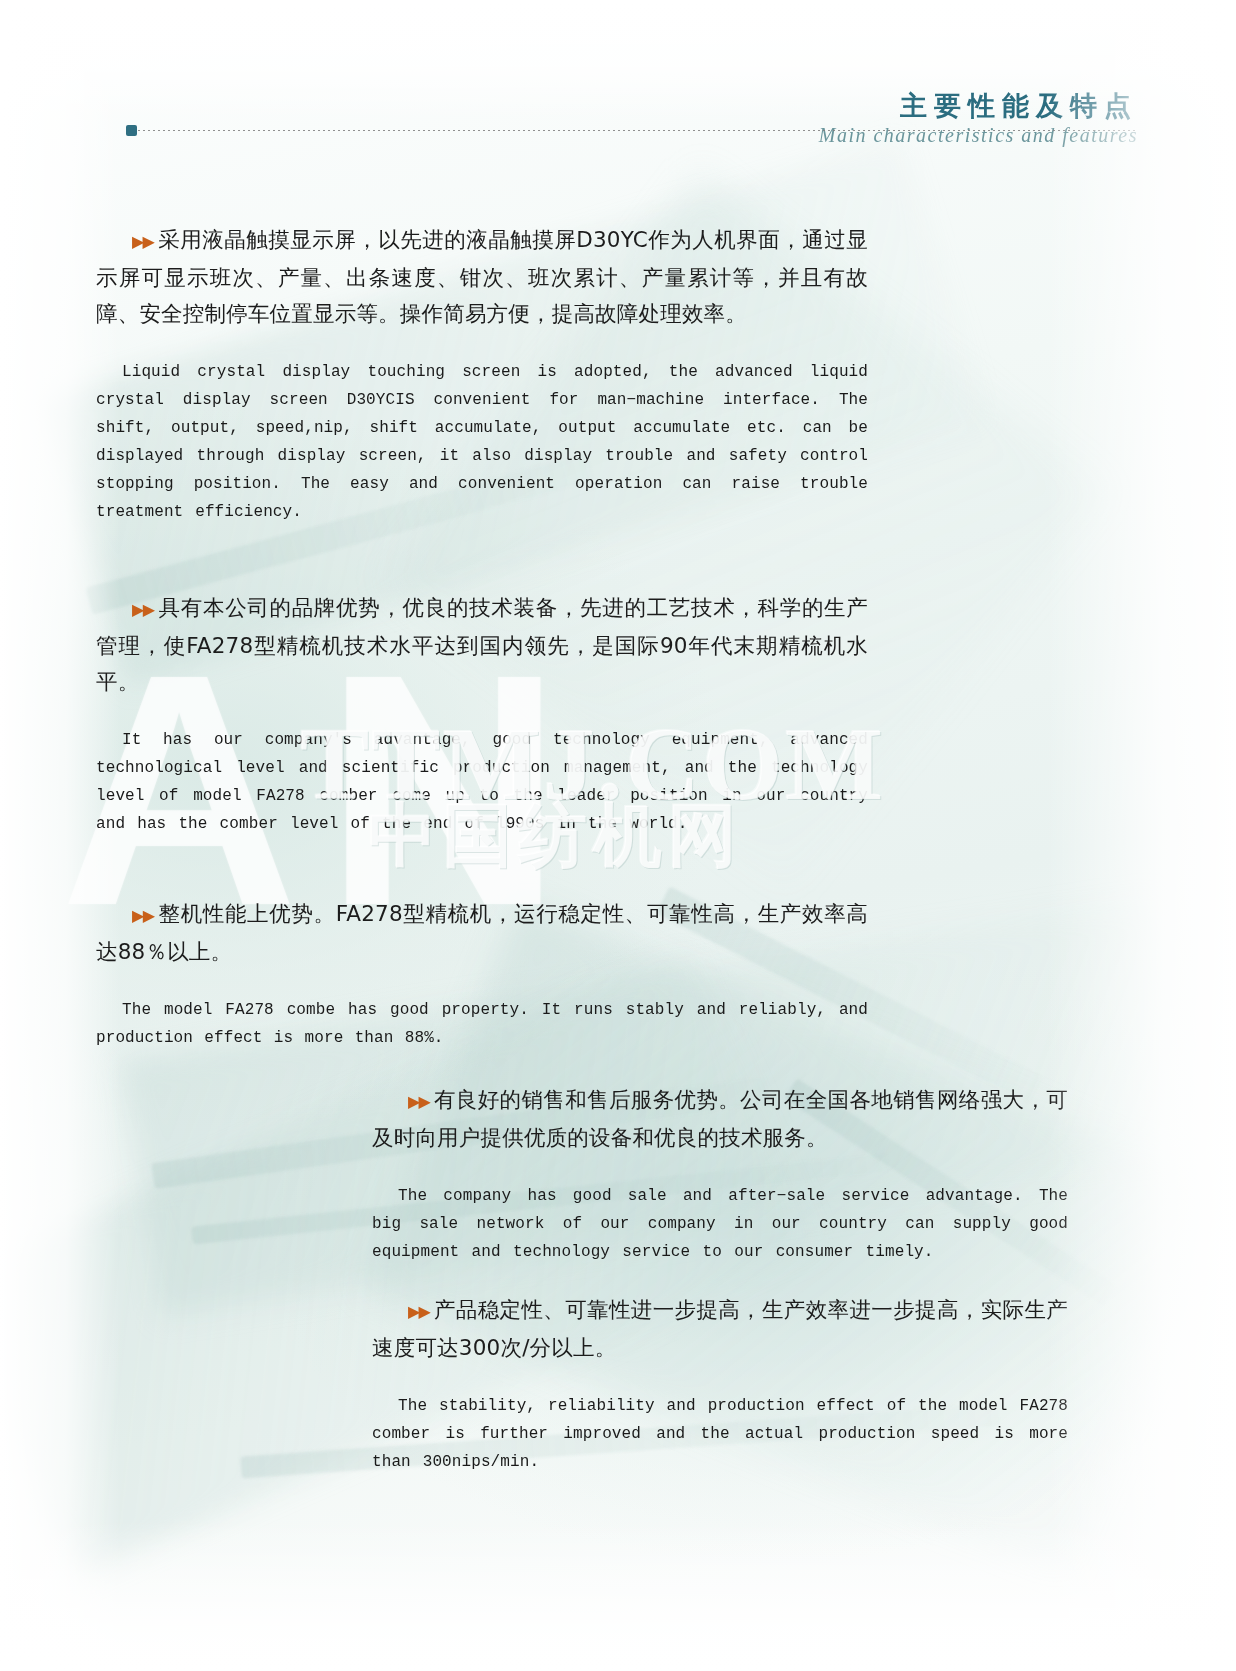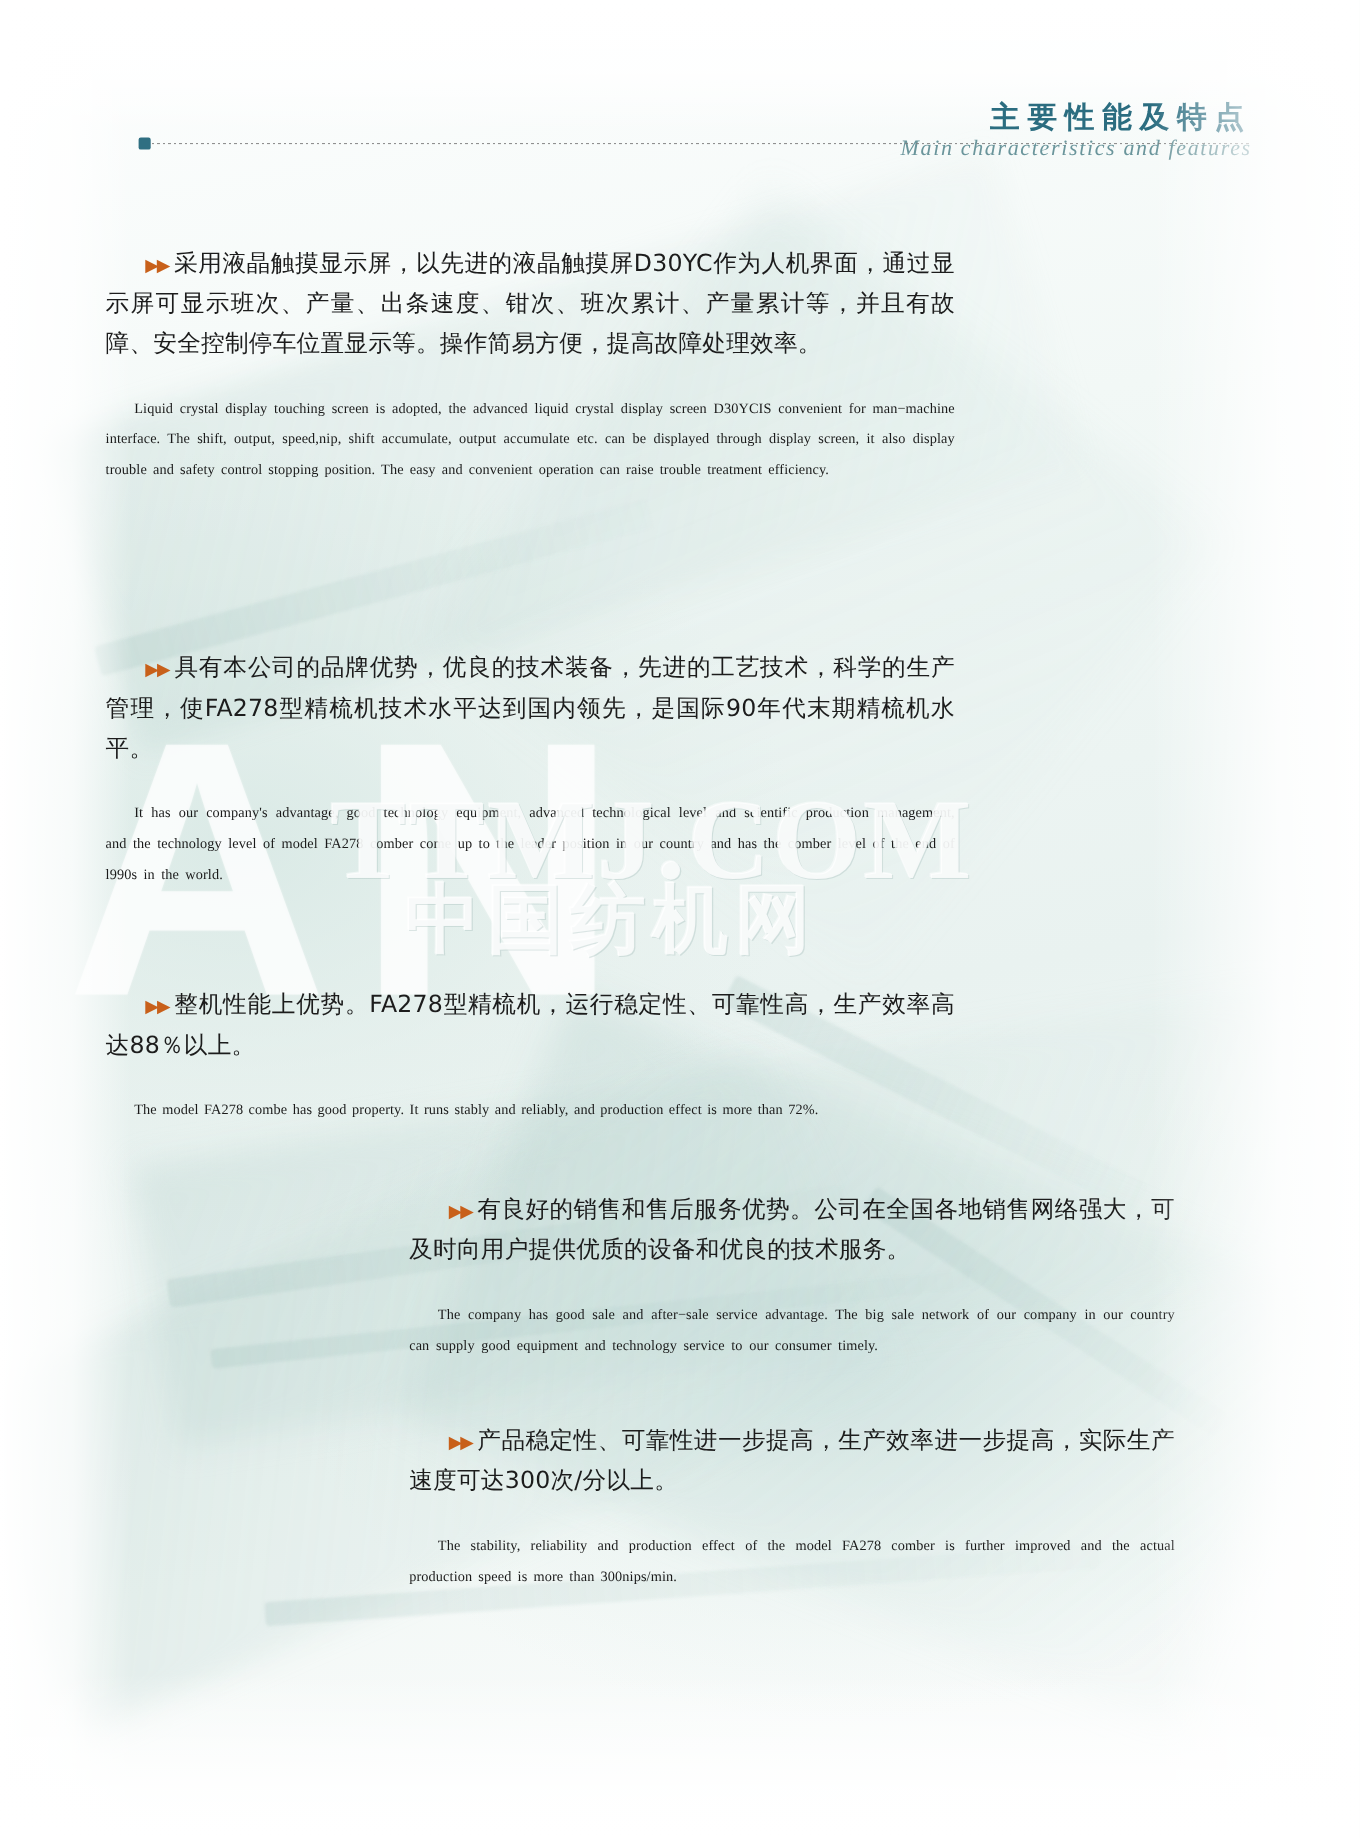--- a/index.html
+++ b/index.html
@@ -141,22 +141,22 @@
     letter-spacing: 0.2px;
   }
   .cn .lead {
     color: #c8601a;
     font-size: 16px;
     letter-spacing: -2px;
     margin-right: 5px;
   }
   .cn-indent { text-indent: 36px; }
   .en {
-    font-family: Liberation Serif, serif;
-    font-size: 13px;
+    font-family: Liberation Mono, monospace;
+    font-size: 16px;
     line-height: 28px;
     color: #1a1a1a;
     text-align: justify;
     margin-top: 26px;
     letter-spacing: 0.1px;
   }
   .en-indent { text-indent: 26px; }
 
   
   .wm {
@@ -252,21 +252,21 @@
       <p class="en en-indent" style="word-spacing:2.2px;">Liquid crystal display touching screen is adopted, the advanced liquid crystal display screen D30YCIS convenient for man−machine interface. The shift, output, speed,nip, shift accumulate, output accumulate etc. can be displayed through display screen, it also display trouble and safety control stopping position. The easy and convenient operation can raise trouble treatment efficiency.</p>
     </div>
 
     <div class="block" style="left:96px; top:568px; width:772px;">
       <p class="cn cn-indent"><span class="lead">▶▶</span><span>具有本公司的品牌优势，优良的技术装备，先进的工艺技术，科学的生产管理，使FA278型精梳机技术水平达到国内领先，是国际90年代末期精梳机水平。</span></p>
       <p class="en en-indent" style="word-spacing:2.4px;">It has our company's advantage, good technology equipment, advanced technological level and scientific production management, and the technology level of model FA278 comber come up to the leader position in our country and has the comber level of the end of l990s in the world.</p>
     </div>
 
     <div class="block" style="left:96px; top:874px; width:772px;">
       <p class="cn cn-indent"><span class="lead">▶▶</span><span>整机性能上优势。FA278型精梳机，运行稳定性、可靠性高，生产效率高达88％以上。</span></p>
-      <p class="en en-indent" style="word-spacing:1.6px;">The model FA278 combe has good property. It runs stably and reliably, and production effect is more than 72%.</p>
+      <p class="en en-indent" style="word-spacing:1.6px;">The model FA278 combe has good property. It runs stably and reliably, and production effect is more than 88%.</p>
     </div>
 
     <div class="block" style="left:372px; top:1060px; width:696px;">
       <p class="cn cn-indent"><span class="lead">▶▶</span><span>有良好的销售和售后服务优势。公司在全国各地销售网络强大，可及时向用户提供优质的设备和优良的技术服务。</span></p>
       <p class="en en-indent" style="word-spacing:2.6px;">The company has good sale and after−sale service advantage. The big sale network of our company in our country can supply good equipment and technology service to our consumer timely.</p>
     </div>
 
     <div class="block" style="left:372px; top:1270px; width:696px;">
       <p class="cn cn-indent"><span class="lead">▶▶</span><span>产品稳定性、可靠性进一步提高，生产效率进一步提高，实际生产速度可达300次/分以上。</span></p>
       <p class="en en-indent" style="word-spacing:2.2px;">The stability, reliability and production effect of the model FA278 comber is further improved and the actual production speed is more than 300nips/min.</p>

